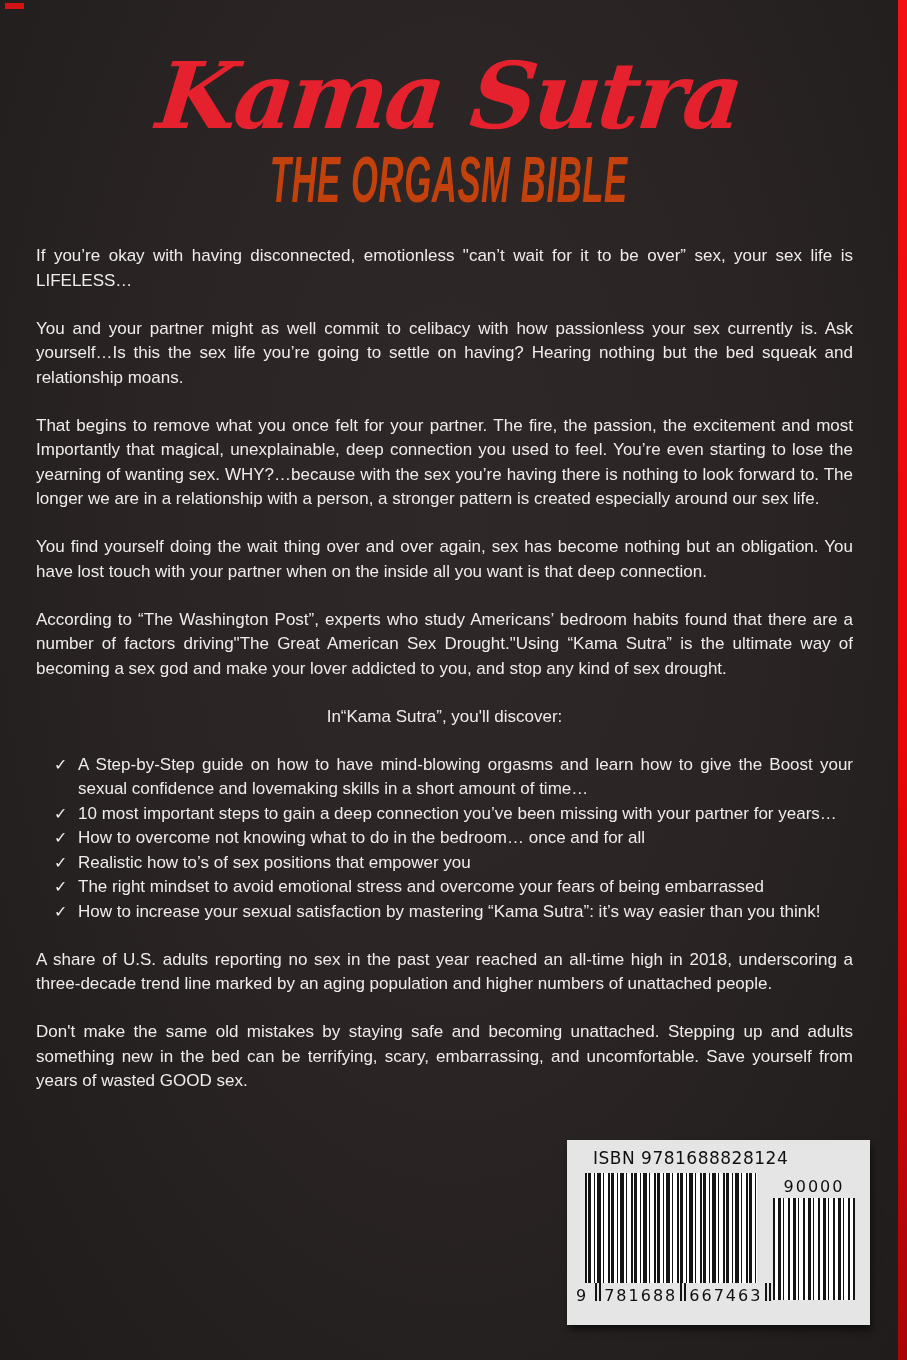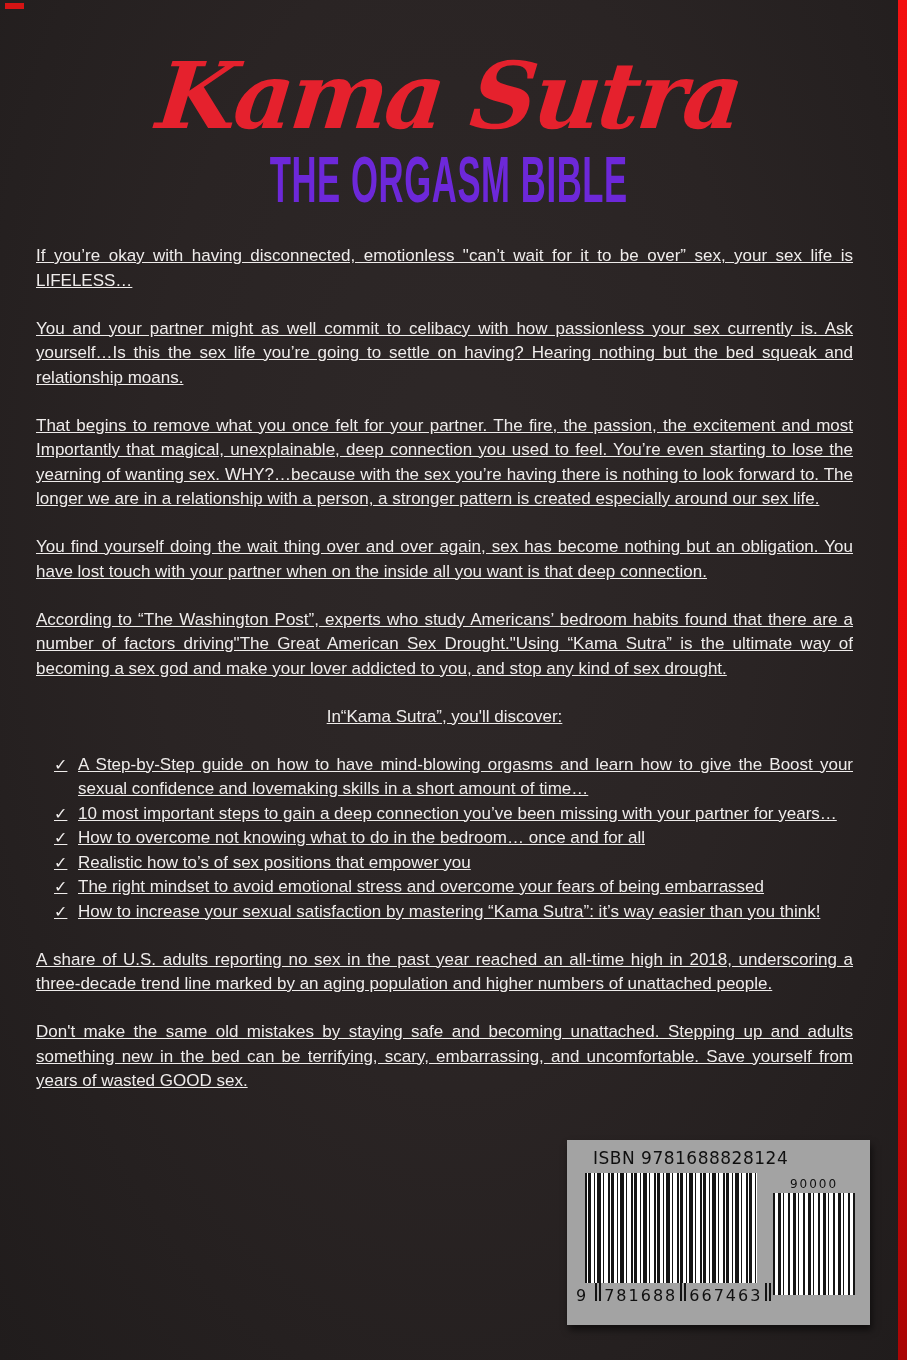--- a/index.html
+++ b/index.html
@@ -11,57 +11,57 @@
   .red-dash{position:absolute;left:5px;top:3px;width:19px;height:6px;background:#d41414;}
   .red-stripe{position:absolute;right:0;top:0;bottom:0;width:9px;
     background:linear-gradient(180deg,#f31111 0%,#e90707 55%,#a90505 100%);}
   .title-block{position:absolute;top:0;left:0;width:898px;text-align:center;}
   .script-title{
     margin-top:48px;
     font-family:"DejaVu Serif", serif;font-style:italic;font-weight:bold;
     font-size:92px;line-height:1.05;color:#e5212d;letter-spacing:-3px;
     transform:skewX(-6deg);
   }
-  .subtitle{margin-top:2px;color:#6d28d9;}
+  .subtitle{margin-top:2px;color:#c2410c;font-style:italic;}
   .subtitle-inner{
     display:inline-block;font-weight:700;font-size:62px;line-height:1;
     letter-spacing:1px;transform:scale(0.56,1.05);transform-origin:center top;
   }
   .content{
     position:absolute;left:36px;top:244px;width:817px;
-    color:#efeceb;font-size:17px;line-height:24.5px;text-align:justify;text-decoration:underline;
+    color:#efeceb;font-size:17px;line-height:24.5px;text-align:justify;
   }
   .content p{margin:0 0 23.5px 0;}
   .discover-heading{text-align:center;}
   .bullets{list-style:none;margin:1px 0 23.5px 0;padding:0 0 0 18px;}
   .bullets li{display:flex;align-items:flex-start;}
   .check{flex:0 0 24px;font-size:16px;color:#f2efee;}
   .bullet-text{flex:1;text-align:justify;}
   .barcode-panel{
     position:absolute;left:567px;top:1140px;width:303px;height:185px;
-    box-sizing:border-box;background:#a3a3a3;padding:7px 10px 8px 10px;
+    box-sizing:border-box;background:#e5e5e5;padding:7px 10px 8px 10px;
     box-shadow:2px 5px 7px rgba(0,0,0,0.55);
   }
   .isbn-label{font-family:"DejaVu Sans", sans-serif;font-size:17px;color:#101010;
     letter-spacing:0.5px;margin:1px 0 5px 16px;}
   .barcode-row{display:flex;gap:16px;align-items:flex-start;margin-left:8px;}
   .barcode-main{width:172px;}
   .bars-main{height:110px;
     background:repeating-linear-gradient(90deg,
       #141414 0 2px,#ffffff 2px 3px,#141414 3px 6px,#ffffff 6px 9px,
       #141414 9px 10px,#ffffff 10px 12px,#141414 12px 16px,#ffffff 16px 18px,
       #141414 18px 19px,#ffffff 19px 23px);}
   .digits-row{display:flex;align-items:flex-start;height:22px;margin-top:0;
     font-family:"DejaVu Sans", sans-serif;font-size:16px;color:#101010;letter-spacing:2px;}
   .digits-row span{padding-top:3px;}
   .digits-row .first{margin-left:-9px;padding-right:4px;}
   .guard{flex:0 0 6px;height:18px;padding:0 !important;margin:0 3px;
     border-left:2px solid #141414;border-right:2px solid #141414;box-sizing:border-box;}
   .barcode-price{width:82px;padding-top:4px;}
-  .price-code{text-align:center;font-family:"DejaVu Sans", sans-serif;font-size:12px;
+  .price-code{text-align:center;font-family:"DejaVu Sans", sans-serif;font-size:16px;
     color:#101010;letter-spacing:2px;margin-bottom:2px;}
   .bars-price{height:102px;
     background:repeating-linear-gradient(90deg,
       #141414 0 2px,#ffffff 2px 5px,#141414 5px 8px,#ffffff 8px 10px,
       #141414 10px 11px,#ffffff 11px 15px);}
 </style>
 </head>
 <body>
 
 <div class="red-dash"></div>

